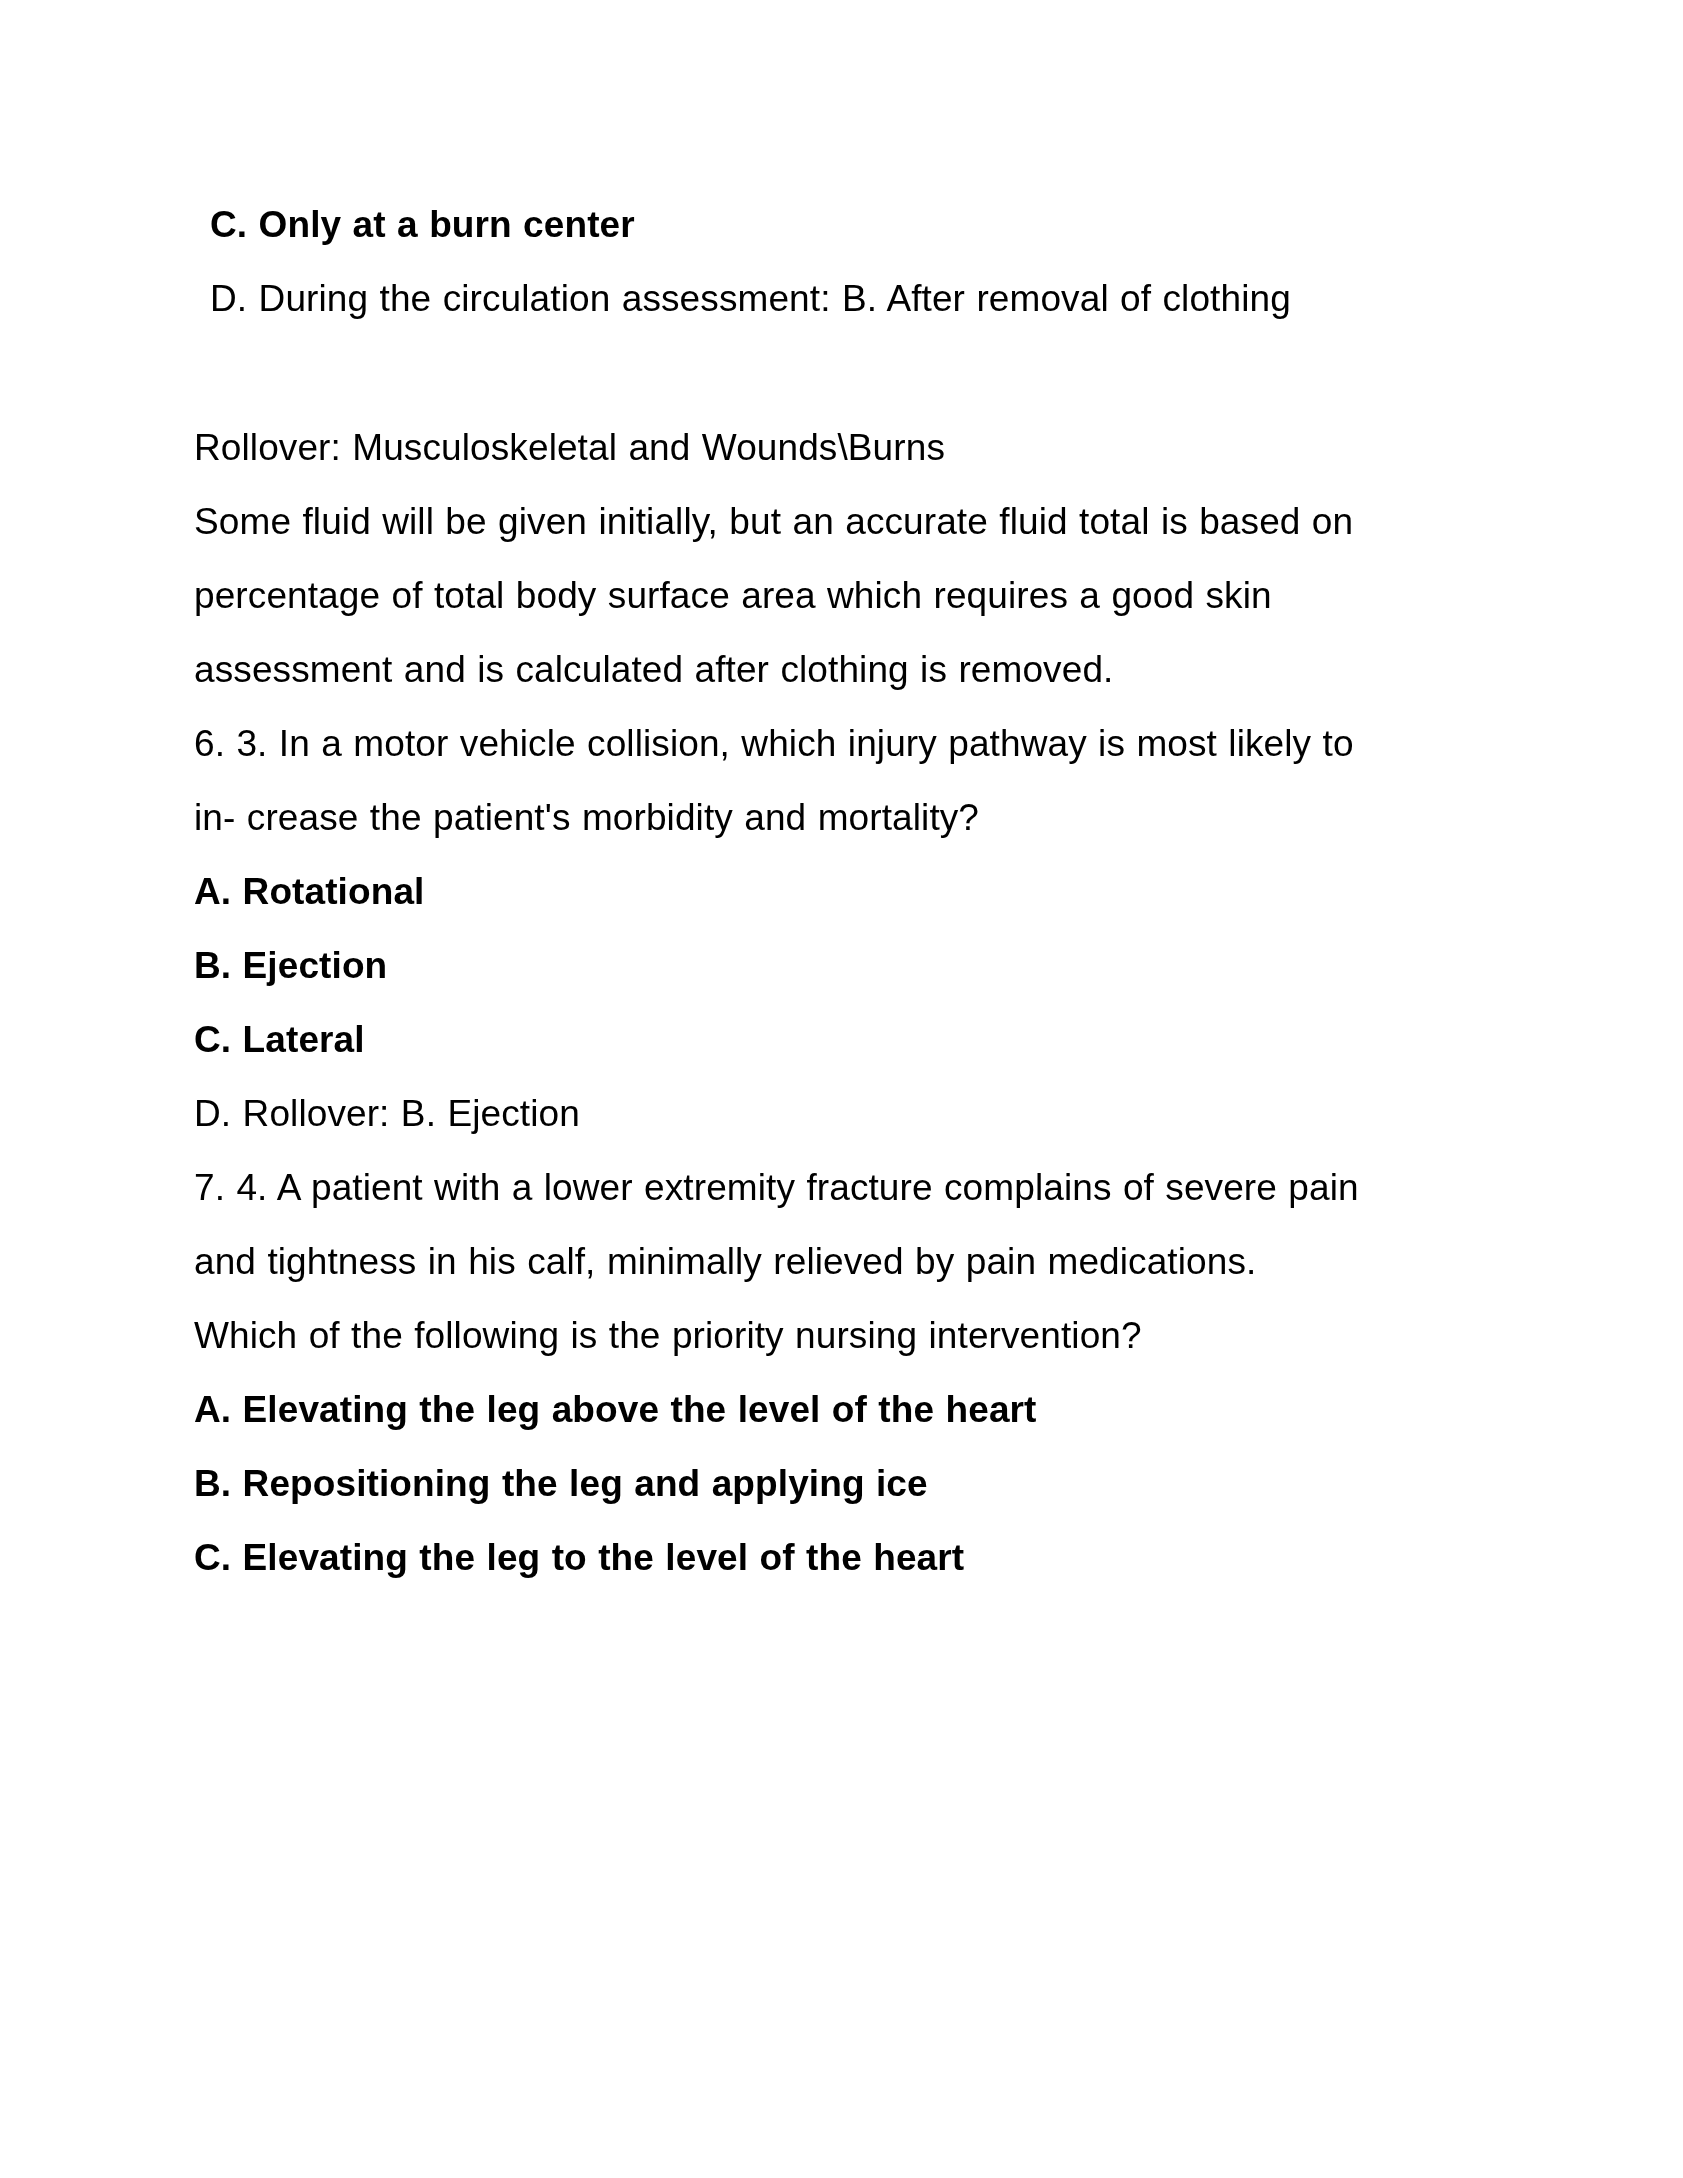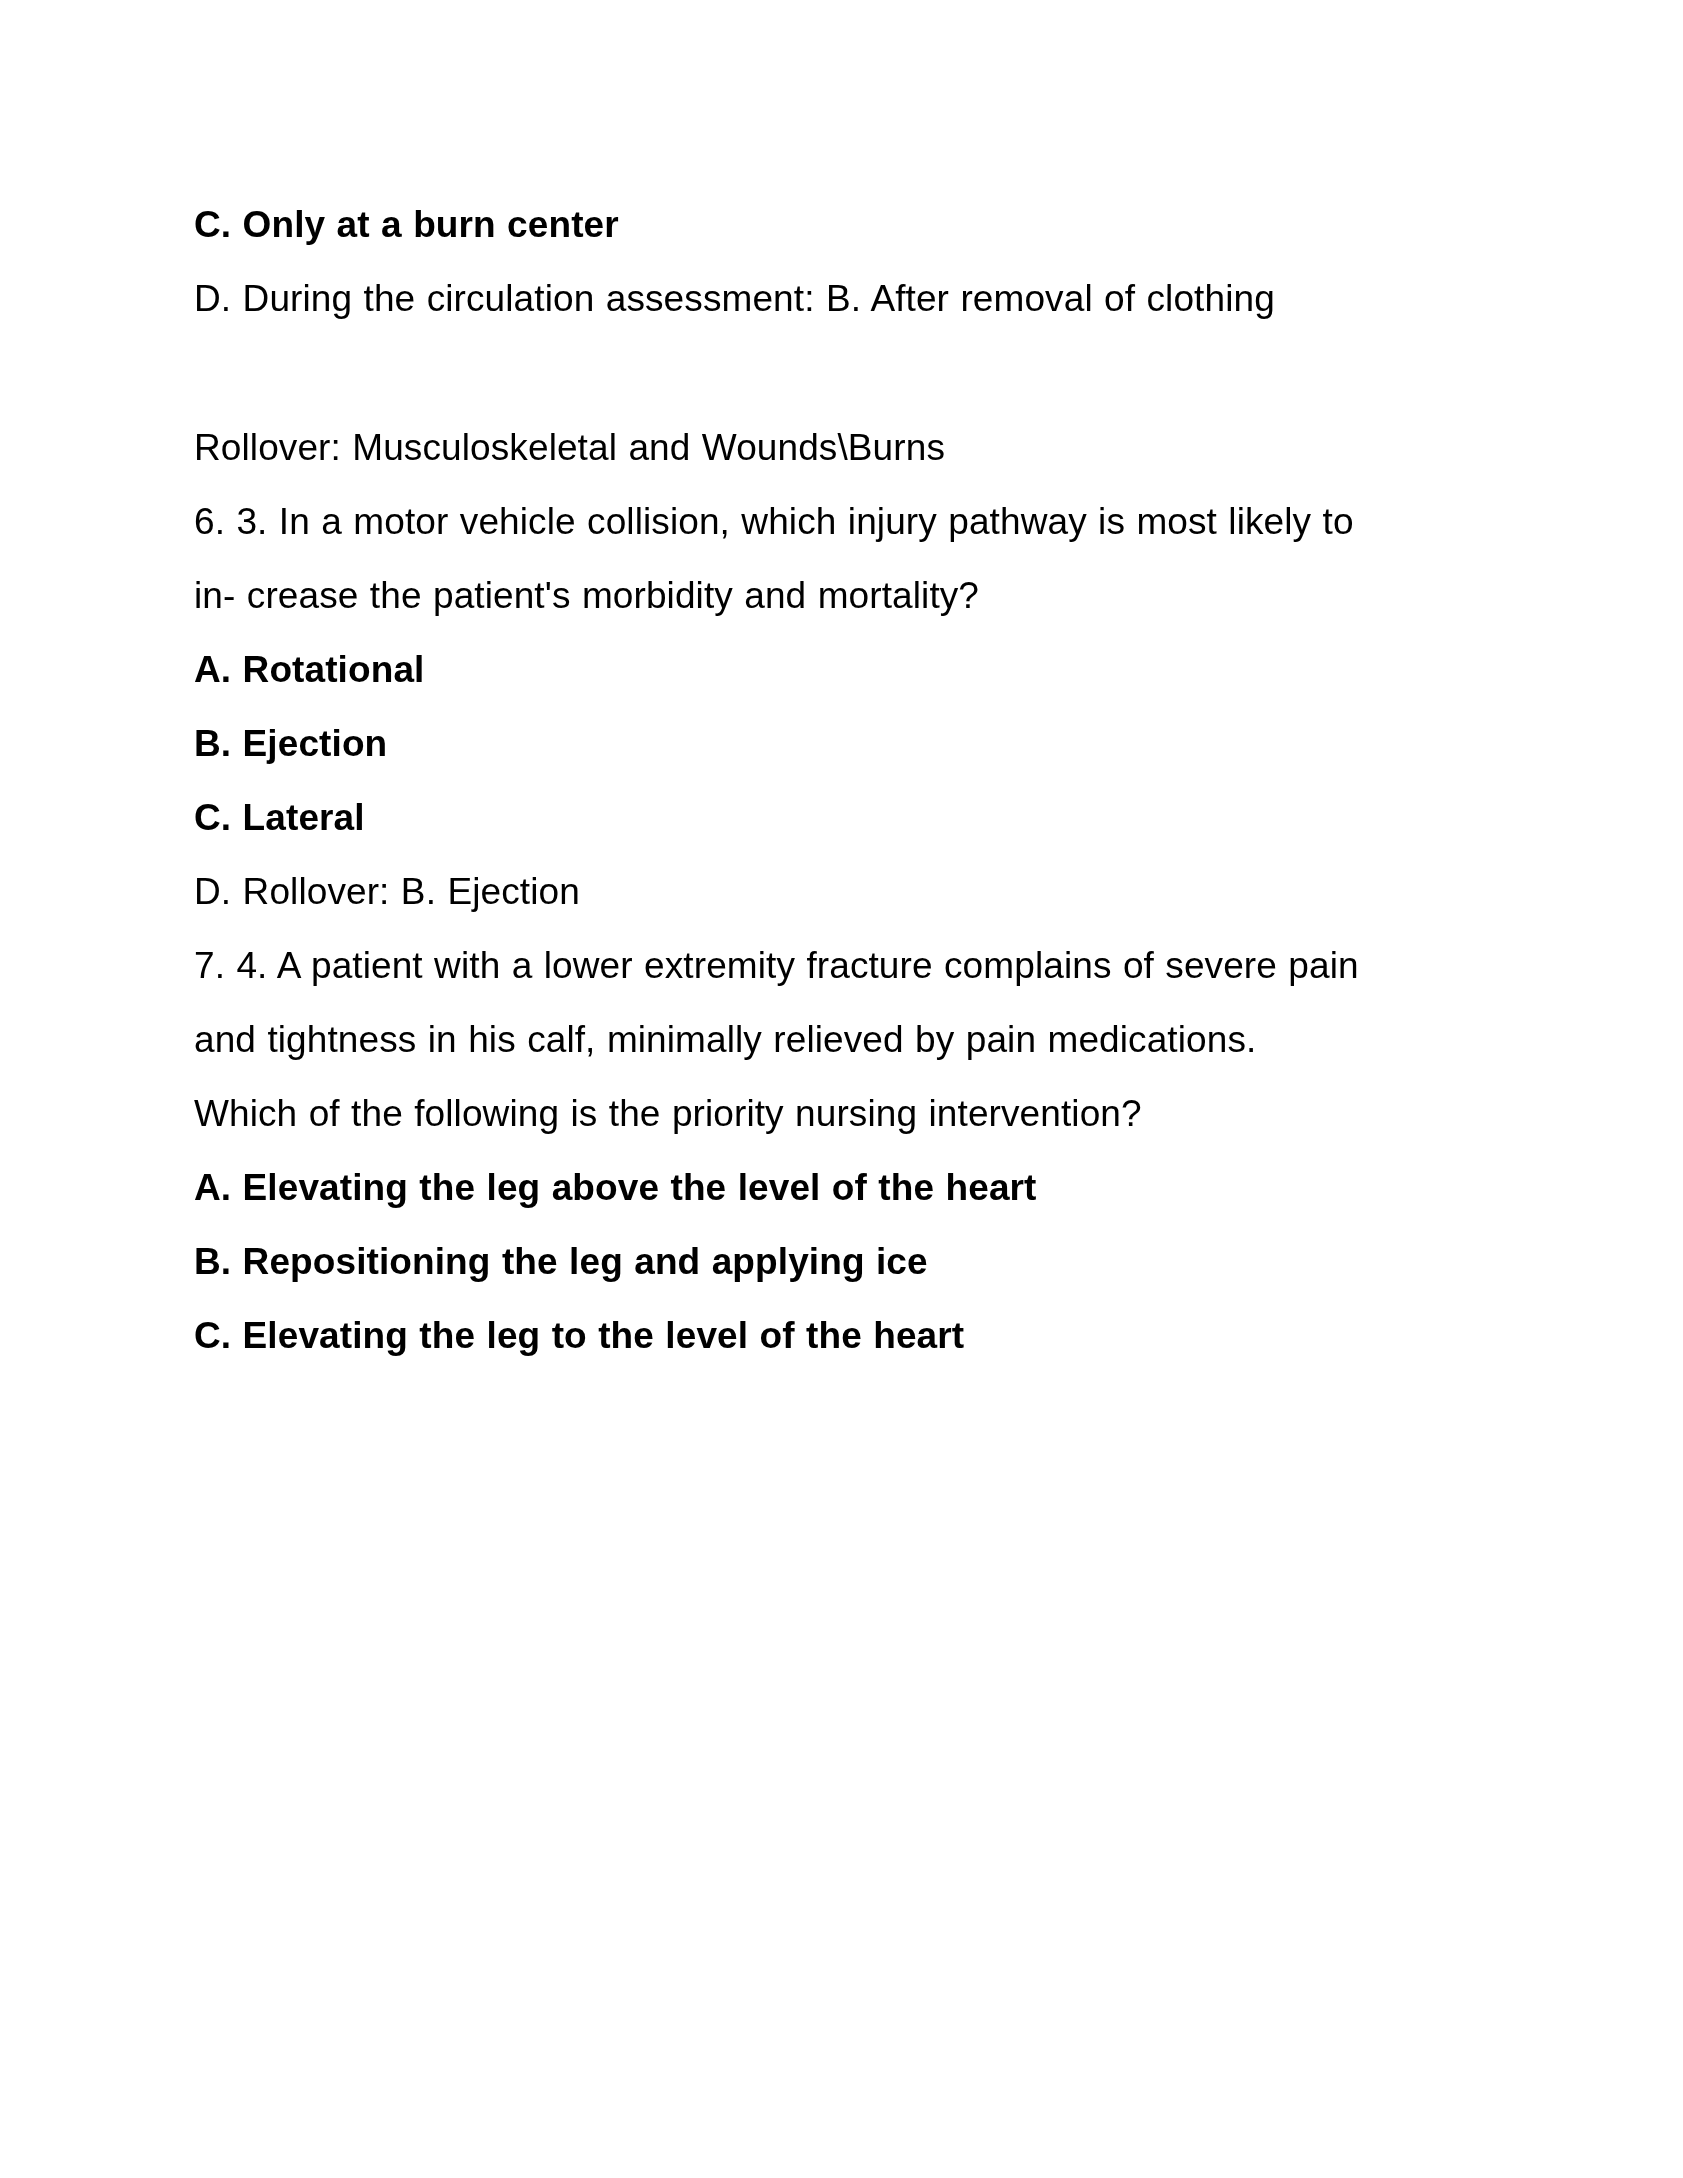--- a/index.html
+++ b/index.html
@@ -36,20 +36,21 @@
   }
   .bold {
     font-weight: 400;
   }
   .regular {
     font-weight: 400;
   }
   
   .block-options-prev .line {
     font-weight: 700;
+    margin-left: 16px;
   }
   .spacer-blank {
     height: 75px;
   }
   .rationale-block .line {
     font-weight: 400;
   }
   .question-block .line {
     font-weight: 700;
   }
@@ -73,20 +74,21 @@
 
     <div class="block-options-prev">
       <div class="line bold">C. Only at a burn center</div>
       <div class="line"><span class="bold">D. During the circulation assessment:</span><span class="regular"> B. After removal of clothing</span></div>
     </div>
 
     <div class="spacer-blank"></div>
 
     <div class="rationale-block">
       <div class="line regular">Rollover: Musculoskeletal and Wounds\Burns</div>
+      <div class="line regular w-narrow">Some fluid will be given initially, but an accurate fluid total is based on percentage of total body surface area which requires a good skin assessment and is calculated after clothing is removed.</div>
     </div>
 
     <div class="question-block">
       <div class="line w-narrow"><span class="qnum">6. </span><span class="bold">3. In a motor vehicle collision, which injury pathway is most likely to in- crease the patient's morbidity and mortality?</span></div>
       <div class="line opt-line">A. Rotational</div>
       <div class="line opt-line">B. Ejection</div>
       <div class="line opt-line">C. Lateral</div>
       <div class="line"><span class="bold">D. Rollover:</span><span class="answer-plain"> B. Ejection</span></div>
     </div>
 

